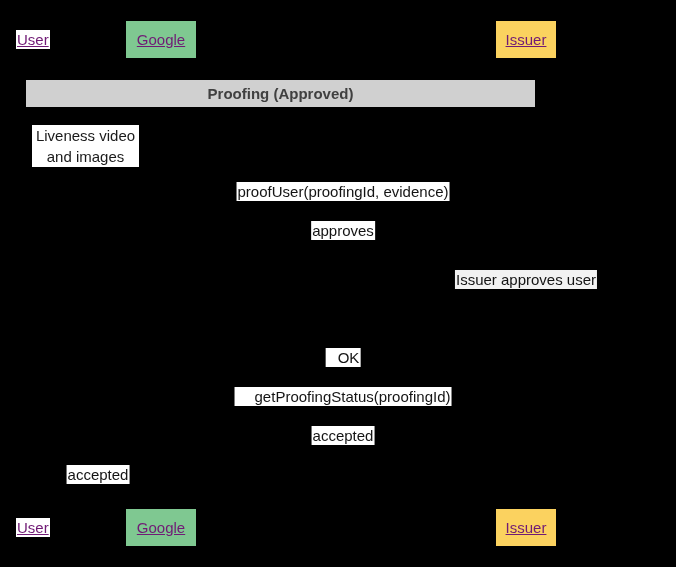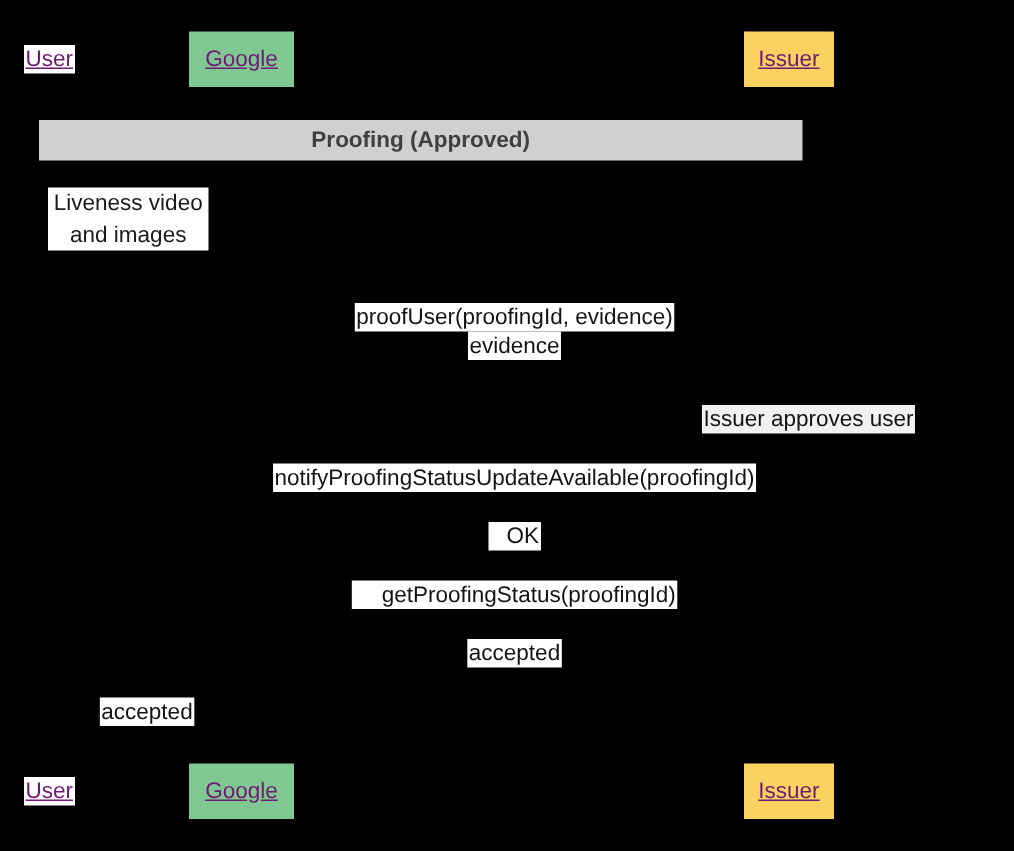--- a/index.html
+++ b/index.html
@@ -62,21 +62,20 @@
     font-size: 15px;
     line-height: 19px;
     height: 19px;
     white-space: nowrap;
     padding: 0 1px;
     transform: translateX(-50%);
     text-align: center;
   }
   .msg.tint {
     background: #f2f2f2;
-    margin-left: 13px;
   }
 </style>
 </head>
 <body>
 
 <div id="diagram">
 
   <div class="participant plain" style="left:16px; top:30px;">
     <span>User</span>
   </div>
@@ -89,27 +88,26 @@
     <span>Issuer</span>
   </div>
 
   <div class="lifeline-bar" style="left:26px; top:80px; width:509px; height:27px;">
     <span>Proofing (Approved)</span>
   </div>
 
   <div class="note" style="left:32px; top:113px; width:103px;margin-top:12px;">Liveness video
 and images</div>
 
-  <div class="msg" style="left:343px; top:182px;margin-top:20px;">proofUser(proofingId, evidence)</div>
+  <div class="msg" style="left:343px; top:182px;">proofUser(proofingId, evidence)</div>
 
-  <div class="msg" style="left:343px; top:221px;">evidence</div>
+  <div class="msg" style="left:343px; top:221px;">approves</div>
 
   <div class="msg tint" style="left:526px; top:270px;">Issuer approves user</div>
 
-  <div class="msg" style="left:343px; top:309px;">notifyProofingStatusUpdateAvailable(proofingId)</div>
 
   <div class="msg" style="left:343px; top:348px;padding-left:12px;">OK</div>
 
   <div class="msg" style="left:343px; top:387px;padding-left:20px;">getProofingStatus(proofingId)</div>
 
   <div class="msg" style="left:343px; top:426px;">accepted</div>
 
   <div class="msg" style="left:98px; top:465px;">accepted</div>
 
   <div class="participant plain" style="left:16px; top:518px;">

